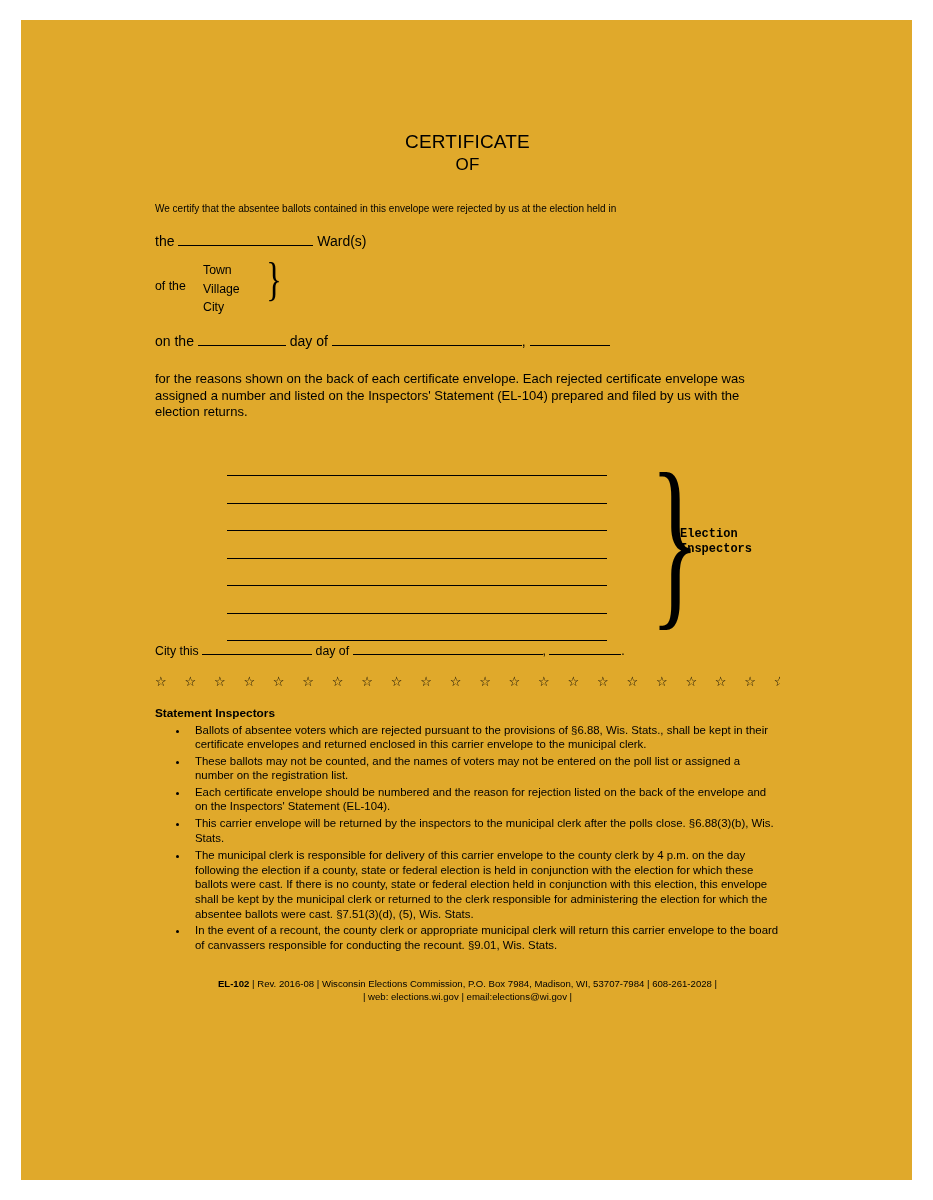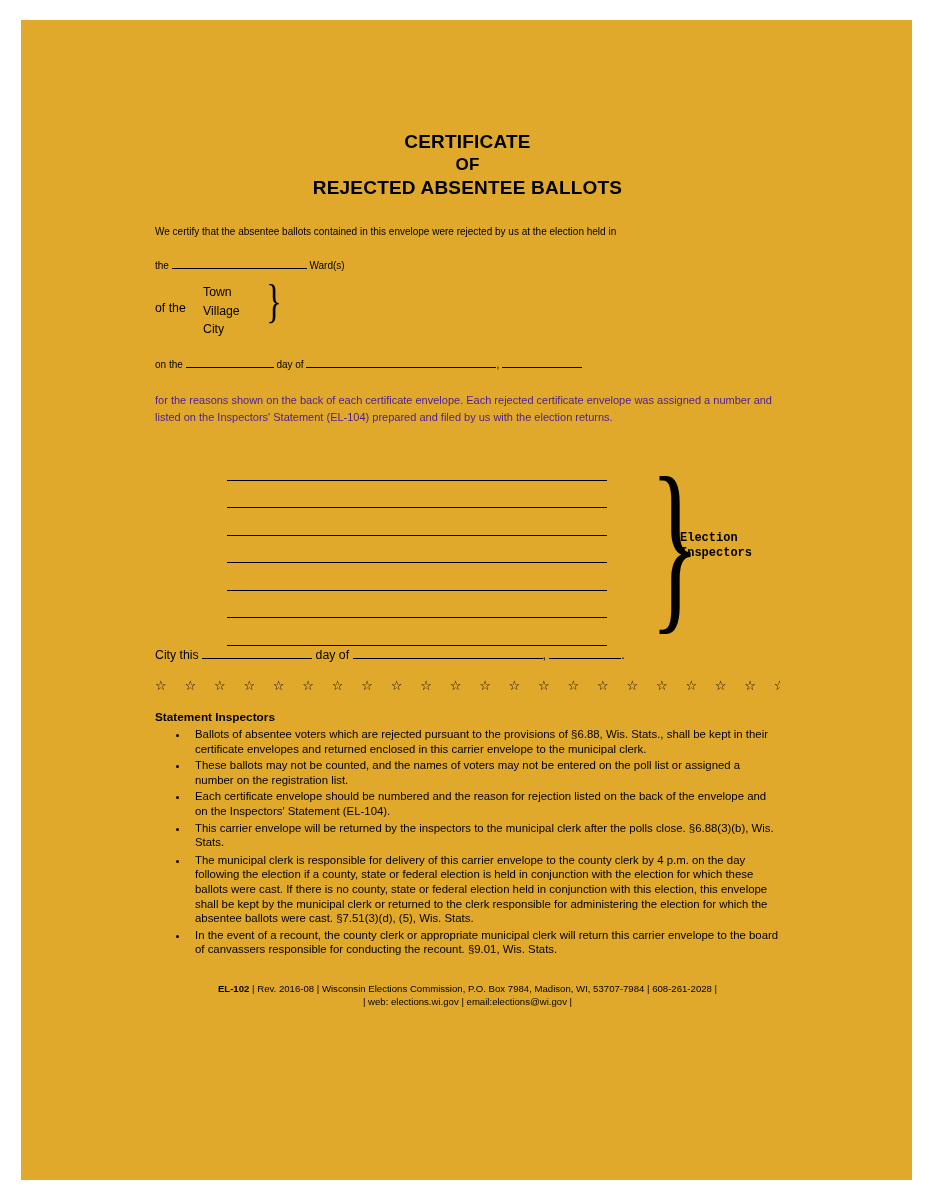--- a/index.html
+++ b/index.html
@@ -23,35 +23,35 @@
     box-shadow: 0 0 0 0 rgba(0,0,0,0);
   }
   .inner {
     position: absolute;
     left: 134px;
     top: 110px;
     width: 625px;
   }
   .title {
     text-align: center;
-    font-weight: bold;
+    font-weight: normal;
     font-size: 19px;
     line-height: 23px;
     color: #000;
     letter-spacing: 0.2px;
   }
   .title .l2 { font-size: 17px; }
   .intro {
     margin-top: 24px;
     font-size: 10px;
     color: #000;
     line-height: 17px;
   }
   .line-row {
-    font-size: 10px;
+    font-size: 14px;
     color: #000;
     margin-top: 15px;
     white-space: nowrap;
   }
   .ul {
     display: inline-block;
     border-bottom: 1px solid #000;
     height: 13px;
     vertical-align: baseline;
   }
@@ -84,23 +84,23 @@
     transform: scaleX(0.7);
   }
   .ofthe-rest {
     position: absolute;
     left: 132px;
     top: 18px;
     white-space: nowrap;
   }
   .para {
     margin-top: 22px;
-    font-size: 11px;
+    font-size: 13px;
     line-height: 16.5px;
-    color: #4c1d95;
+    color: #000000;
   }
   .sig-area {
     position: relative;
     margin-top: 28px;
     height: 190px;
   }
   .sig-lines {
     position: absolute;
     left: 72px;
     top: 0;
@@ -171,21 +171,20 @@
 </style>
 </head>
 <body>
 
 <div class="page">
   <div class="inner">
 
     <div class="title">
       <div>CERTIFICATE</div>
       <div class="l2">OF</div>
-      <div>REJECTED ABSENTEE BALLOTS</div>
     </div>
 
     <div class="intro">We certify that the absentee ballots contained in this envelope were rejected by us at the election held in</div>
 
     <div class="line-row">
       <span>the</span>
       <span class="ul" style="width:135px"></span>
       <span>Ward(s)</span>
     </div>
 

